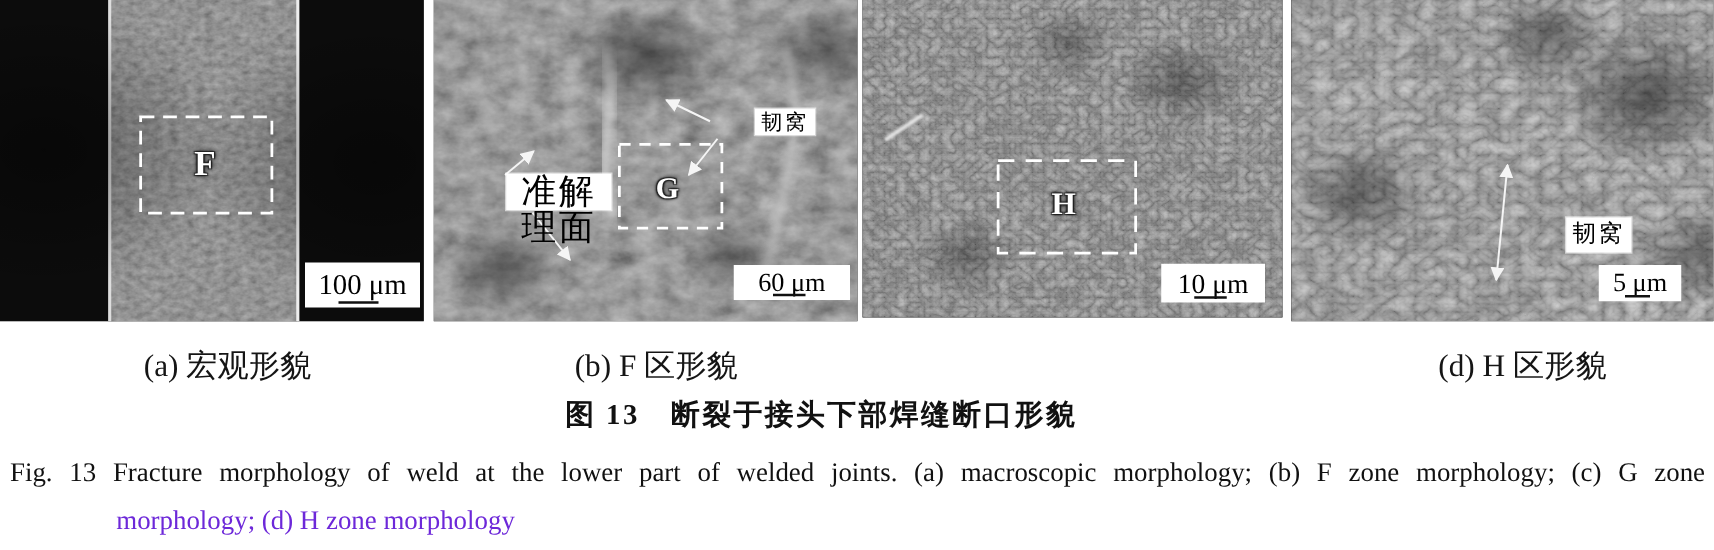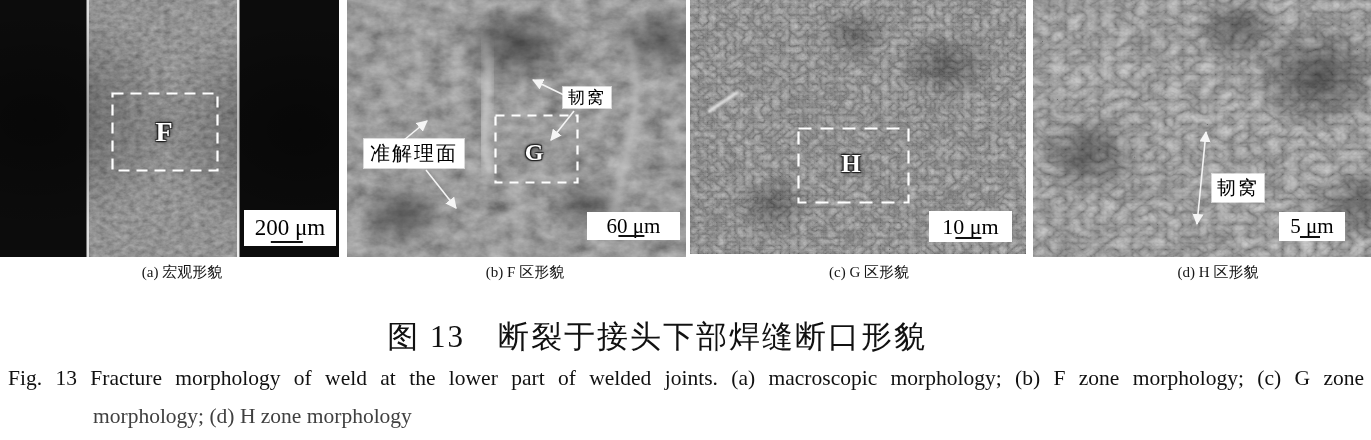--- a/index.html
+++ b/index.html
@@ -23,32 +23,32 @@
   .ov-d{background:
       radial-gradient(95px 75px at 285px 75px, rgba(0,0,0,.45), rgba(0,0,0,0) 72%),
       radial-gradient(75px 60px at 55px 155px, rgba(0,0,0,.40), rgba(0,0,0,0) 72%),
       radial-gradient(65px 50px at 205px 28px, rgba(0,0,0,.38), rgba(0,0,0,0) 72%),
       radial-gradient(75px 55px at 325px 205px, rgba(0,0,0,.35), rgba(0,0,0,0) 72%);}
   .anno{position:absolute;inset:0;pointer-events:none;}
   .roi-rect{fill:none;stroke:#ffffff;stroke-width:2.2;}
   .roi-label{position:absolute;transform:translate(-50%,-50%);color:#fff;font-weight:bold;
       text-shadow:-1px -1px 1px #222,1px -1px 1px #222,-1px 1px 1px #222,1px 1px 1px #222,0 0 4px #000;}
   .tag{position:absolute;background:#ffffff;color:#000;text-align:center;letter-spacing:2px;
-      box-shadow:0 0 0 1px rgba(255,255,255,.6);}
+      box-shadow:0 0 0 1px rgba(255,255,255,.6);margin-left:41px;}
   .scalebox{position:absolute;background:#ffffff;color:#000;display:flex;align-items:center;
       justify-content:center;}
   .scalebox .tick{position:absolute;bottom:3px;left:50%;transform:translateX(-60%);
       height:2.4px;background:#111;}
-  .subcap{position:absolute;top:263px;transform:translateX(-50%);font-size:15px;color:#151515;
+  .subcap{position:absolute;top:276px;transform:translateX(-50%);font-size:25px;color:#151515;
       white-space:nowrap;}
-  .capzh{position:absolute;top:316px;left:657px;transform:translateX(-50%);font-size:31px;
-      color:#111;letter-spacing:2px;white-space:nowrap;}
+  .capzh{position:absolute;top:316px;left:657px;transform:translateX(-50%);font-size:23px;
+      color:#111;letter-spacing:2px;white-space:nowrap;font-weight:bold;}
   .capen1{position:absolute;top:366px;left:8px;width:1356px;font-size:21.5px;color:#111;
       text-align:justify;text-align-last:justify;text-justify:inter-word;font-family:Liberation Serif, serif;}
-  .capen2{position:absolute;top:404px;left:93px;font-size:21.5px;color:#404040;white-space:nowrap;}
+  .capen2{position:absolute;top:404px;left:93px;font-size:21.5px;color:#6d28d9;white-space:nowrap;}
   .wm{position:absolute;left:644px;top:369px;font-family:"Liberation Sans","DejaVu Sans",sans-serif;
       font-size:46px;line-height:56px;color:#0a0a0a;letter-spacing:1px;z-index:6;white-space:nowrap;}
 </style>
 </head>
 <body>
 
 <div class="page">
 
   <figure class="panel" style="left:0;width:339px;height:257px;margin:0">
     <svg class="micro" width="339" height="257">
@@ -68,21 +68,21 @@
       <rect x="89" y="0" width="148" height="257" filter="url(#fa)"></rect>
       <rect x="86.5" y="0" width="2.5" height="257" fill="#dedede"></rect>
       <rect x="237" y="0" width="2.5" height="257" fill="#eeeeee"></rect>
     </svg>
     <div class="ov ov-a"></div>
     <svg class="anno" width="339" height="257">
       <rect class="roi-rect" x="112.5" y="93.5" width="105" height="77" stroke-dasharray="11 7"></rect>
     </svg>
     <span class="roi-label" style="left:164px;top:132px;font-size:28px">F</span>
     <div class="scalebox" style="left:244px;top:210px;width:92px;height:36px;font-size:23px">
-      <span>200 μm</span>
+      <span>100 μm</span>
       <i class="tick" style="width:32px"></i>
     </div>
   </figure>
 
   <figure class="panel" style="left:347px;width:339px;height:257px;margin:0">
     <svg class="micro" width="339" height="257">
       <defs>
         <filter id="fb" x="0" y="0" width="100%" height="100%">
           <feTurbulence type="fractalNoise" baseFrequency="0.05 0.075" numOctaves="4" seed="7"></feTurbulence>
           <feColorMatrix type="saturate" values="0"></feColorMatrix>
@@ -110,21 +110,21 @@
         </marker>
       </defs>
       <rect class="roi-rect" x="148.5" y="115.5" width="82" height="67" stroke-dasharray="9 7"></rect>
       <line x1="221" y1="97" x2="186" y2="80" stroke="#f5f5f5" stroke-width="1.6" marker-end="url(#arr-b)"></line>
       <line x1="227" y1="111" x2="204" y2="140" stroke="#f5f5f5" stroke-width="1.6" marker-end="url(#arr-b)"></line>
       <line x1="57" y1="140" x2="80" y2="121" stroke="#f5f5f5" stroke-width="1.6" marker-end="url(#arr-b)"></line>
       <line x1="79" y1="170" x2="109" y2="208" stroke="#f5f5f5" stroke-width="1.6" marker-end="url(#arr-b)"></line>
     </svg>
     <span class="roi-label" style="left:187px;top:152px;font-size:24px">G</span>
     <div class="tag" style="left:216px;top:87px;width:48px;height:21px;font-size:17px;line-height:21px">韧窝</div>
-    <div class="tag" style="left:17px;top:139px;width:100px;height:29px;font-size:20px;line-height:29px">准解理面</div>
+    <div class="tag" style="left:17px;top:139px;width:84px;height:29px;font-size:28px;line-height:29px">准解理面</div>
     <div class="scalebox" style="left:240px;top:212px;width:93px;height:28px;font-size:21px">
       <span>60 μm</span>
       <i class="tick" style="width:26px"></i>
     </div>
   </figure>
 
   <figure class="panel" style="left:690px;width:336px;height:254px;margin:0">
     <svg class="micro" width="336" height="254">
       <defs>
         <filter id="fc" x="0" y="0" width="100%" height="100%">
@@ -182,21 +182,20 @@
     </svg>
     <div class="tag" style="left:179px;top:174px;width:52px;height:28px;font-size:19px;line-height:28px">韧窝</div>
     <div class="scalebox" style="left:246px;top:212px;width:66px;height:29px;font-size:21px">
       <span>5 μm</span>
       <i class="tick" style="width:20px"></i>
     </div>
   </figure>
 
   <div class="subcap" style="left:182px">(a) 宏观形貌</div>
   <div class="subcap" style="left:525px">(b) F 区形貌</div>
-  <div class="subcap" style="left:869px">(c) G 区形貌</div>
   <div class="subcap" style="left:1218px">(d) H 区形貌</div>
 
   <div class="capzh">图 13　断裂于接头下部焊缝断口形貌</div>
   <div class="capen1">Fig. 13 Fracture morphology of weld at the lower part of welded joints. (a) macroscopic morphology; (b) F zone morphology; (c) G zone</div>
   <div class="capen2">morphology; (d) H zone morphology</div>
 
 
 </div>
 
 </body></html>

